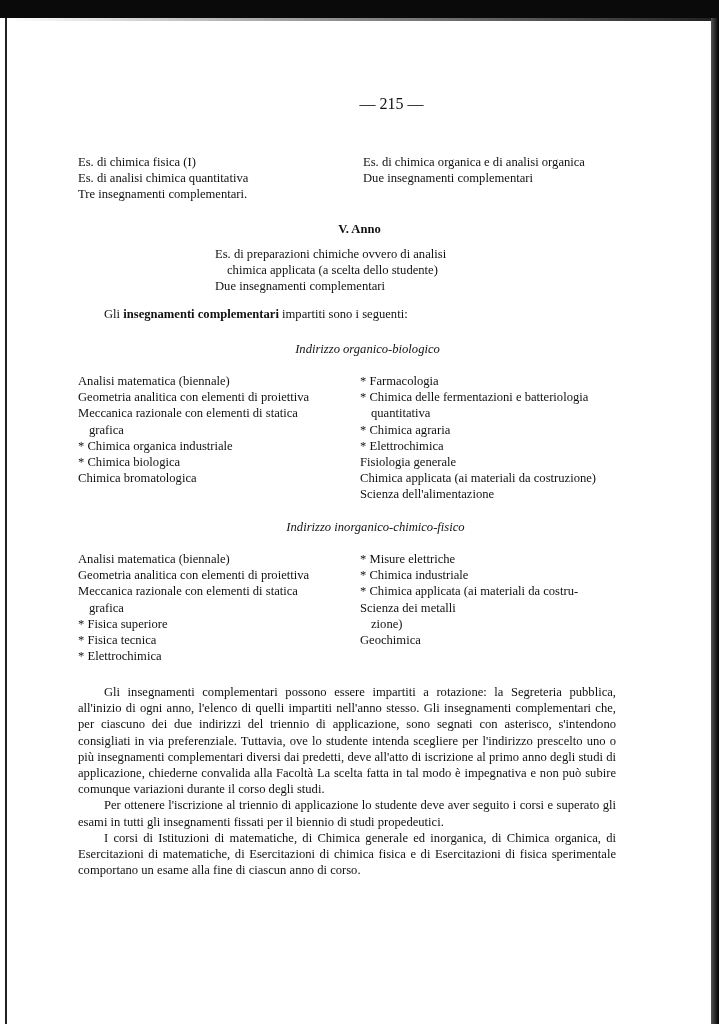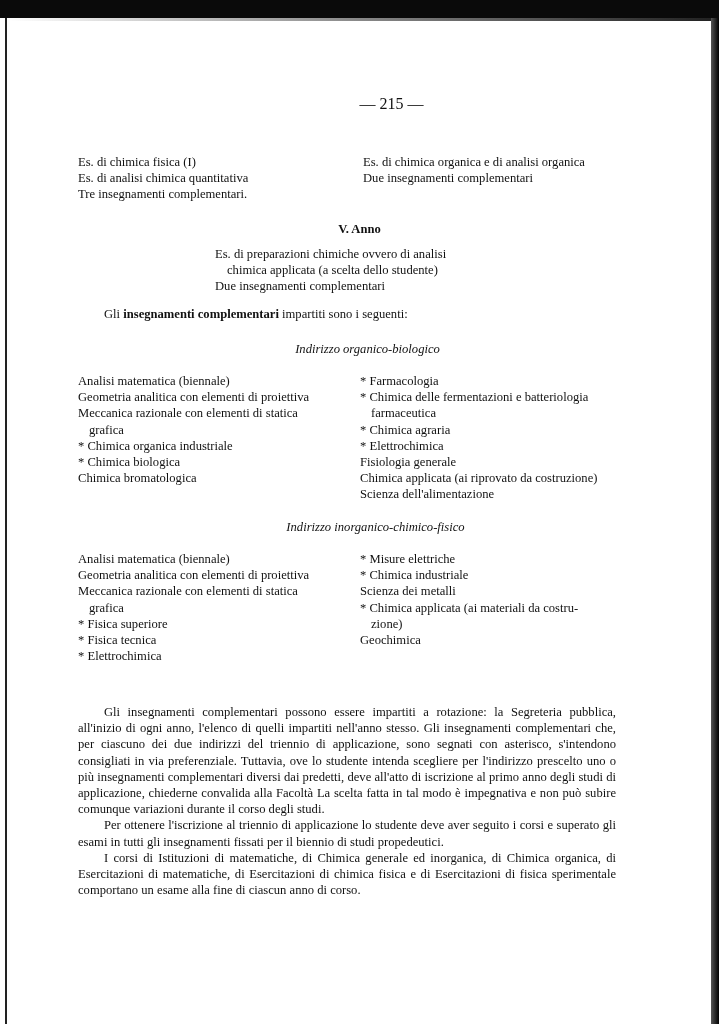--- a/index.html
+++ b/index.html
@@ -15,21 +15,21 @@
     .rightedge { position: absolute; right: 0; top: 18px; width: 8px; height: 1006px; background: linear-gradient(to right, #555, #000); }
     .page { position: absolute; left: 0; top: 0; width: 719px; height: 1024px; font-family: "Liberation Serif", serif; font-size: 12.6px; line-height: 16.2px; }
     .pagenum { position: absolute; top: 96px; left: 0; width: 719px; text-align: center; font-size: 16px; margin-left: 32px; }
     .abs { position: absolute; }
     .col { position: absolute; }
     .col div { white-space: nowrap; }
     .indent { padding-left: 11px; }
     .center { text-align: center; }
     .heading-bold { font-weight: bold; }
     .italic { font-style: italic; margin-left: 8px; }
-    .para { position: absolute; left: 78px; width: 538px; text-align: justify; margin-top: 20px; }
+    .para { position: absolute; left: 78px; width: 538px; text-align: justify; }
     .para p { margin: 0; text-indent: 26px; }
     b { font-weight: bold; }
   </style>
 </head>
 <body>
 
 <div class="topbar"></div>
 <div class="topline"></div>
 <div class="leftedge"></div>
 <div class="rightedge"></div>
@@ -62,43 +62,43 @@
     <div>Geometria analitica con elementi di proiettiva</div>
     <div>Meccanica razionale con elementi di statica</div>
     <div class="indent">grafica</div>
     <div>* Chimica organica industriale</div>
     <div>* Chimica biologica</div>
     <div>Chimica bromatologica</div>
   </div>
   <div class="col" style="left:360px; top:373px;">
     <div>* Farmacologia</div>
     <div>* Chimica delle fermentazioni e batteriologia</div>
-    <div class="indent">farmaceutica</div>
+    <div class="indent">quantitativa</div>
     <div>* Chimica agraria</div>
     <div>* Elettrochimica</div>
     <div>Fisiologia generale</div>
-    <div>Chimica applicata (ai riprovato da costruzione)</div>
+    <div>Chimica applicata (ai materiali da costruzione)</div>
     <div>Scienza dell'alimentazione</div>
   </div>
 
   <div class="abs center italic" style="left:0; width:719px; top:519px;padding-left:8px;">Indirizzo inorganico-chimico-fisico</div>
   <div class="col" style="left:78px; top:551px;">
     <div>Analisi matematica (biennale)</div>
     <div>Geometria analitica con elementi di proiettiva</div>
     <div>Meccanica razionale con elementi di statica</div>
     <div class="indent">grafica</div>
     <div>* Fisica superiore</div>
     <div>* Fisica tecnica</div>
     <div>* Elettrochimica</div>
   </div>
   <div class="col" style="left:360px; top:551px;">
     <div>* Misure elettriche</div>
     <div>* Chimica industriale</div>
+    <div>* Chimica applicata (ai materiali da costru-</div>
     <div>Scienza dei metalli</div>
-    <div>* Chimica applicata (ai materiali da costru-</div>
     <div class="indent">zione)</div>
     <div>Geochimica</div>
   </div>
 
   <div class="para" style="top:684px;">
     <p>Gli insegnamenti complementari possono essere impartiti a rotazione: la Segreteria pubblica, all'inizio di ogni anno, l'elenco di quelli impartiti nell'anno stesso. Gli insegnamenti complementari che, per ciascuno dei due indirizzi del triennio di applicazione, sono segnati con asterisco, s'intendono consigliati in via preferenziale. Tuttavia, ove lo studente intenda scegliere per l'indirizzo prescelto uno o più insegnamenti complementari diversi dai predetti, deve all'atto di iscrizione al primo anno degli studi di applicazione, chiederne convalida alla Facoltà La scelta fatta in tal modo è impegnativa e non può subire comunque variazioni durante il corso degli studi.</p>
     <p>Per ottenere l'iscrizione al triennio di applicazione lo studente deve aver seguito i corsi e superato gli esami in tutti gli insegnamenti fissati per il biennio di studi propedeutici.</p>
     <p>I corsi di Istituzioni di matematiche, di Chimica generale ed inorganica, di Chimica organica, di Esercitazioni di matematiche, di Esercitazioni di chimica fisica e di Esercitazioni di fisica sperimentale comportano un esame alla fine di ciascun anno di corso.</p>
   </div>
 </div>

